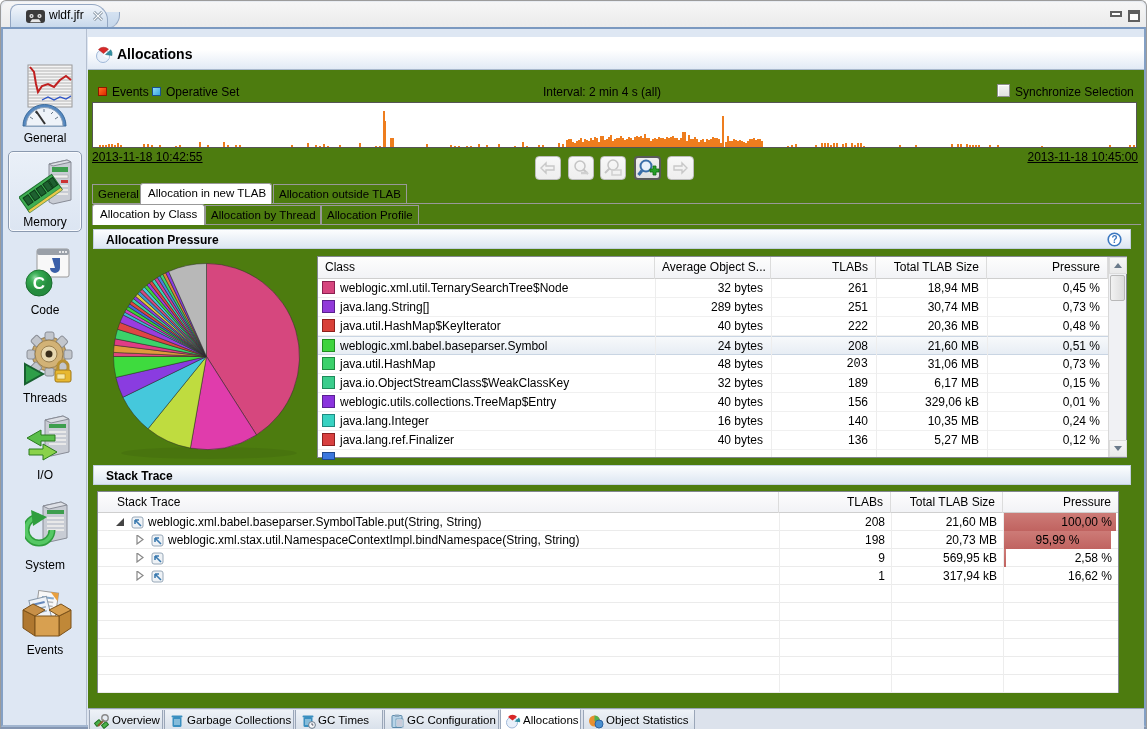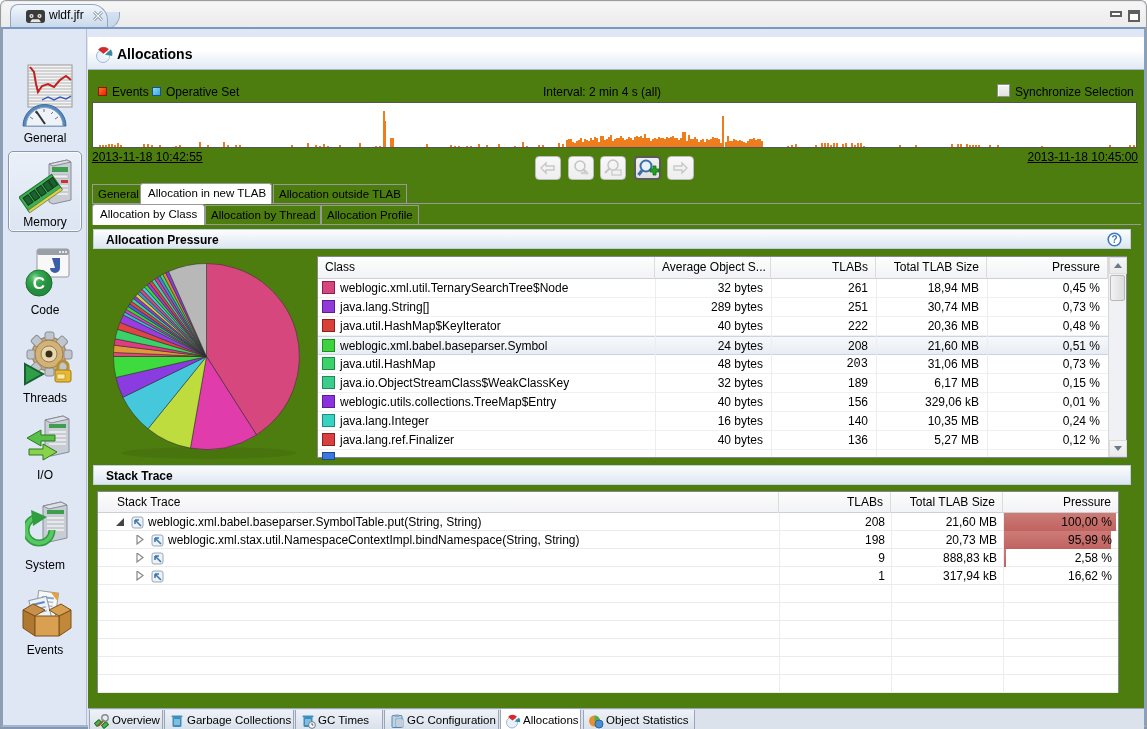--- a/index.html
+++ b/index.html
@@ -619,32 +619,32 @@
               <polygon points="1,0 7,4.5 1,9" fill="none" stroke="#888" stroke-width="1.2"></polygon>
             </svg>
 <svg class="abs" style="left:53px;top:3px;" width="13" height="13" viewBox="0 0 13 13">
               <rect x="1" y="1" width="11" height="11" rx="2" fill="#eef2f6" stroke="#98a8b8"></rect>
               <path d="M10,10 L4,4 M4,4 L8,4 M4,4 L4,8" stroke="#3a7ab0" stroke-width="1.6" fill="none"></path>
             </svg>
 <div class="abs" style="left:70px;top:2px;white-space:nowrap;">weblogic.xml.stax.util.NamespaceContextImpl.bindNamespace(String, String)</div>
 <div class="abs" style="left:681px;top:2px;width:106px;text-align:right;">198</div>
 <div class="abs" style="left:793px;top:2px;width:106px;text-align:right;">20,73 MB</div>
 <div class="abs" style="left:905px;top:0;width:108px;height:18px;background:linear-gradient(#cd7b77,#c06360);"></div>
-<div class="abs" style="left:905px;top:2px;width:109px;text-align:right;">95,99 %</div>
+<div class="abs" style="left:905px;top:2px;width:109px;text-align:center;">95,99 %</div>
 </div>
 <div class="abs" style="left:0;top:57px;width:1020px;height:18px;border-bottom:1px solid #ebebeb;">
 <svg class="abs" style="left:38px;top:4px;" width="8" height="10">
               <polygon points="1,0 7,4.5 1,9" fill="none" stroke="#888" stroke-width="1.2"></polygon>
             </svg>
 <svg class="abs" style="left:53px;top:3px;" width="13" height="13" viewBox="0 0 13 13">
               <rect x="1" y="1" width="11" height="11" rx="2" fill="#eef2f6" stroke="#98a8b8"></rect>
               <path d="M10,10 L4,4 M4,4 L8,4 M4,4 L4,8" stroke="#3a7ab0" stroke-width="1.6" fill="none"></path>
             </svg>
 <div class="abs" style="left:681px;top:2px;width:106px;text-align:right;">9</div>
-<div class="abs" style="left:793px;top:2px;width:106px;text-align:right;">888,83 kB</div>
+<div class="abs" style="left:793px;top:2px;width:106px;text-align:right;">569,95 kB</div>
 <div class="abs" style="left:905px;top:0;width:3px;height:18px;background:linear-gradient(#cd7b77,#c06360);"></div>
 <div class="abs" style="left:905px;top:2px;width:109px;text-align:right;">2,58 %</div>
 </div>
 <div class="abs" style="left:0;top:75px;width:1020px;height:18px;border-bottom:1px solid #ebebeb;">
 <svg class="abs" style="left:38px;top:4px;" width="8" height="10">
               <polygon points="1,0 7,4.5 1,9" fill="none" stroke="#888" stroke-width="1.2"></polygon>
             </svg>
 <svg class="abs" style="left:53px;top:3px;" width="13" height="13" viewBox="0 0 13 13">
               <rect x="1" y="1" width="11" height="11" rx="2" fill="#eef2f6" stroke="#98a8b8"></rect>
               <path d="M10,10 L4,4 M4,4 L8,4 M4,4 L4,8" stroke="#3a7ab0" stroke-width="1.6" fill="none"></path>

